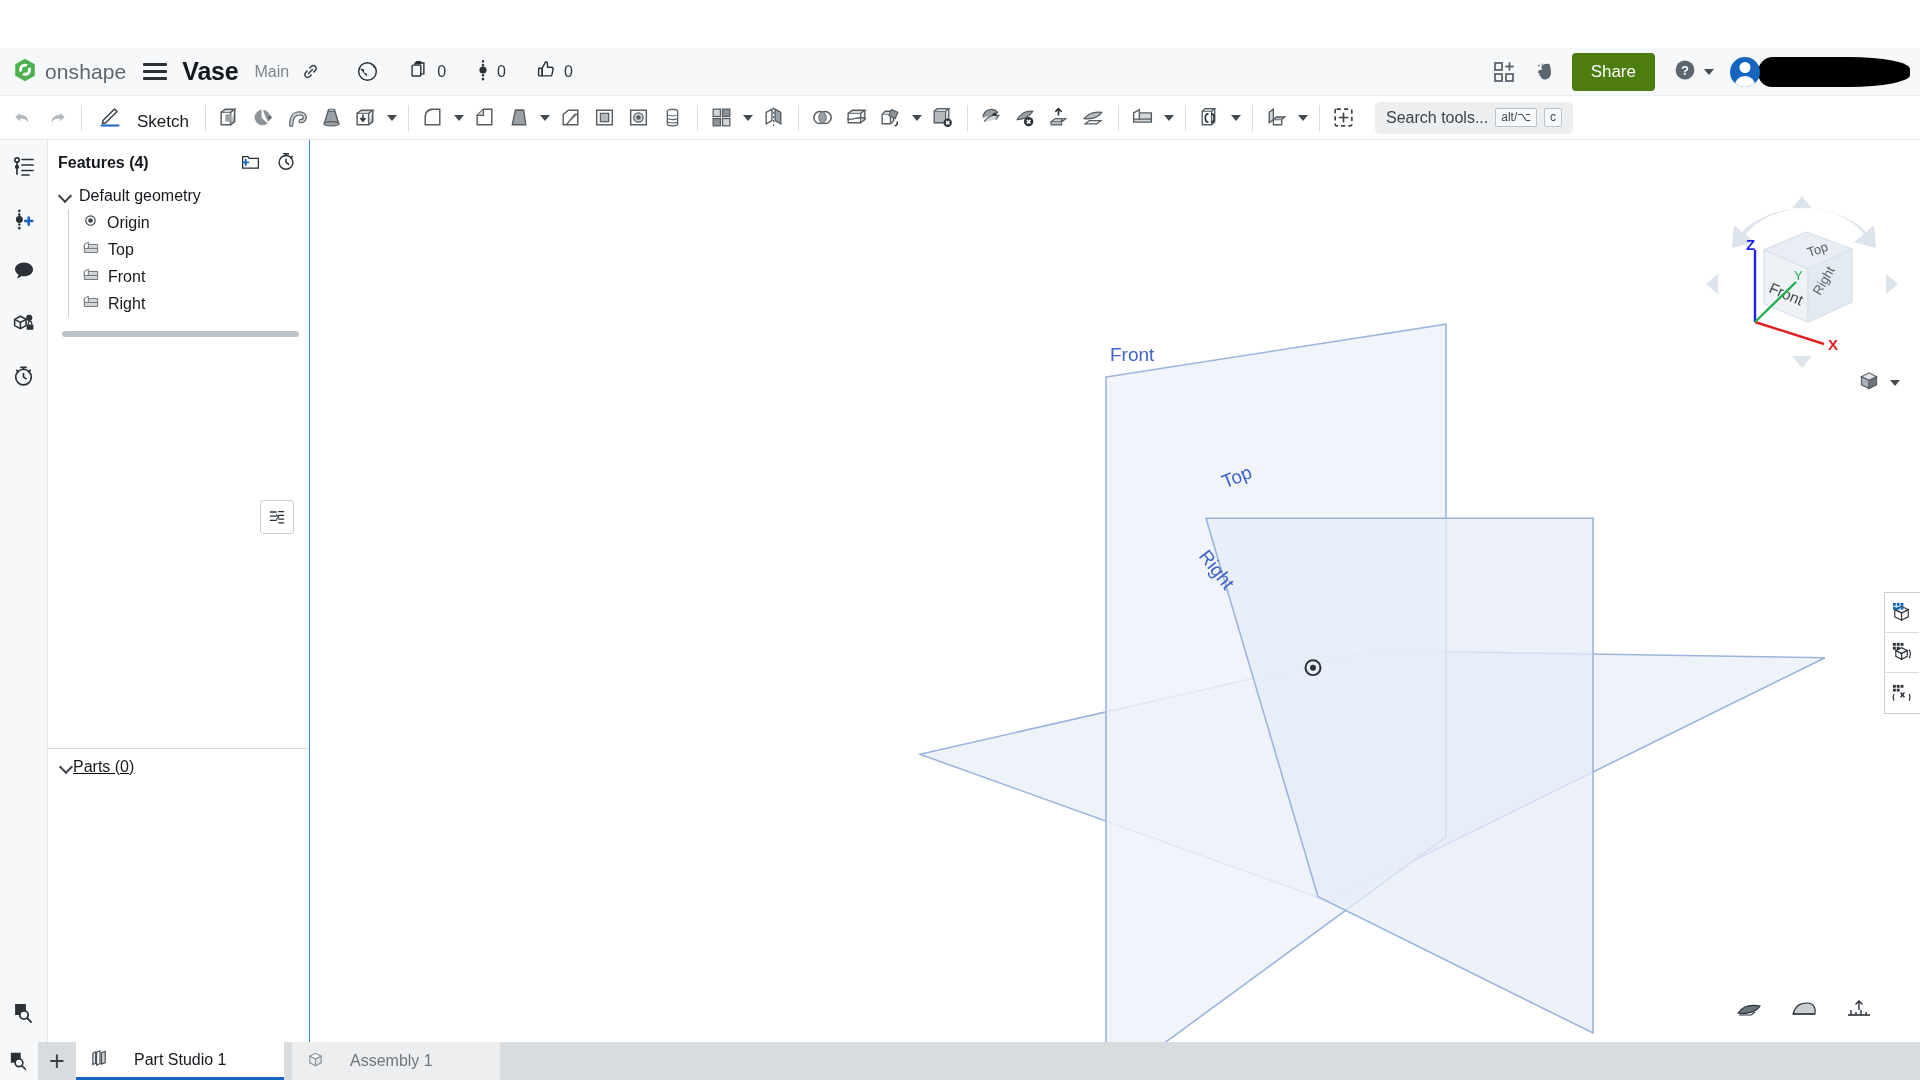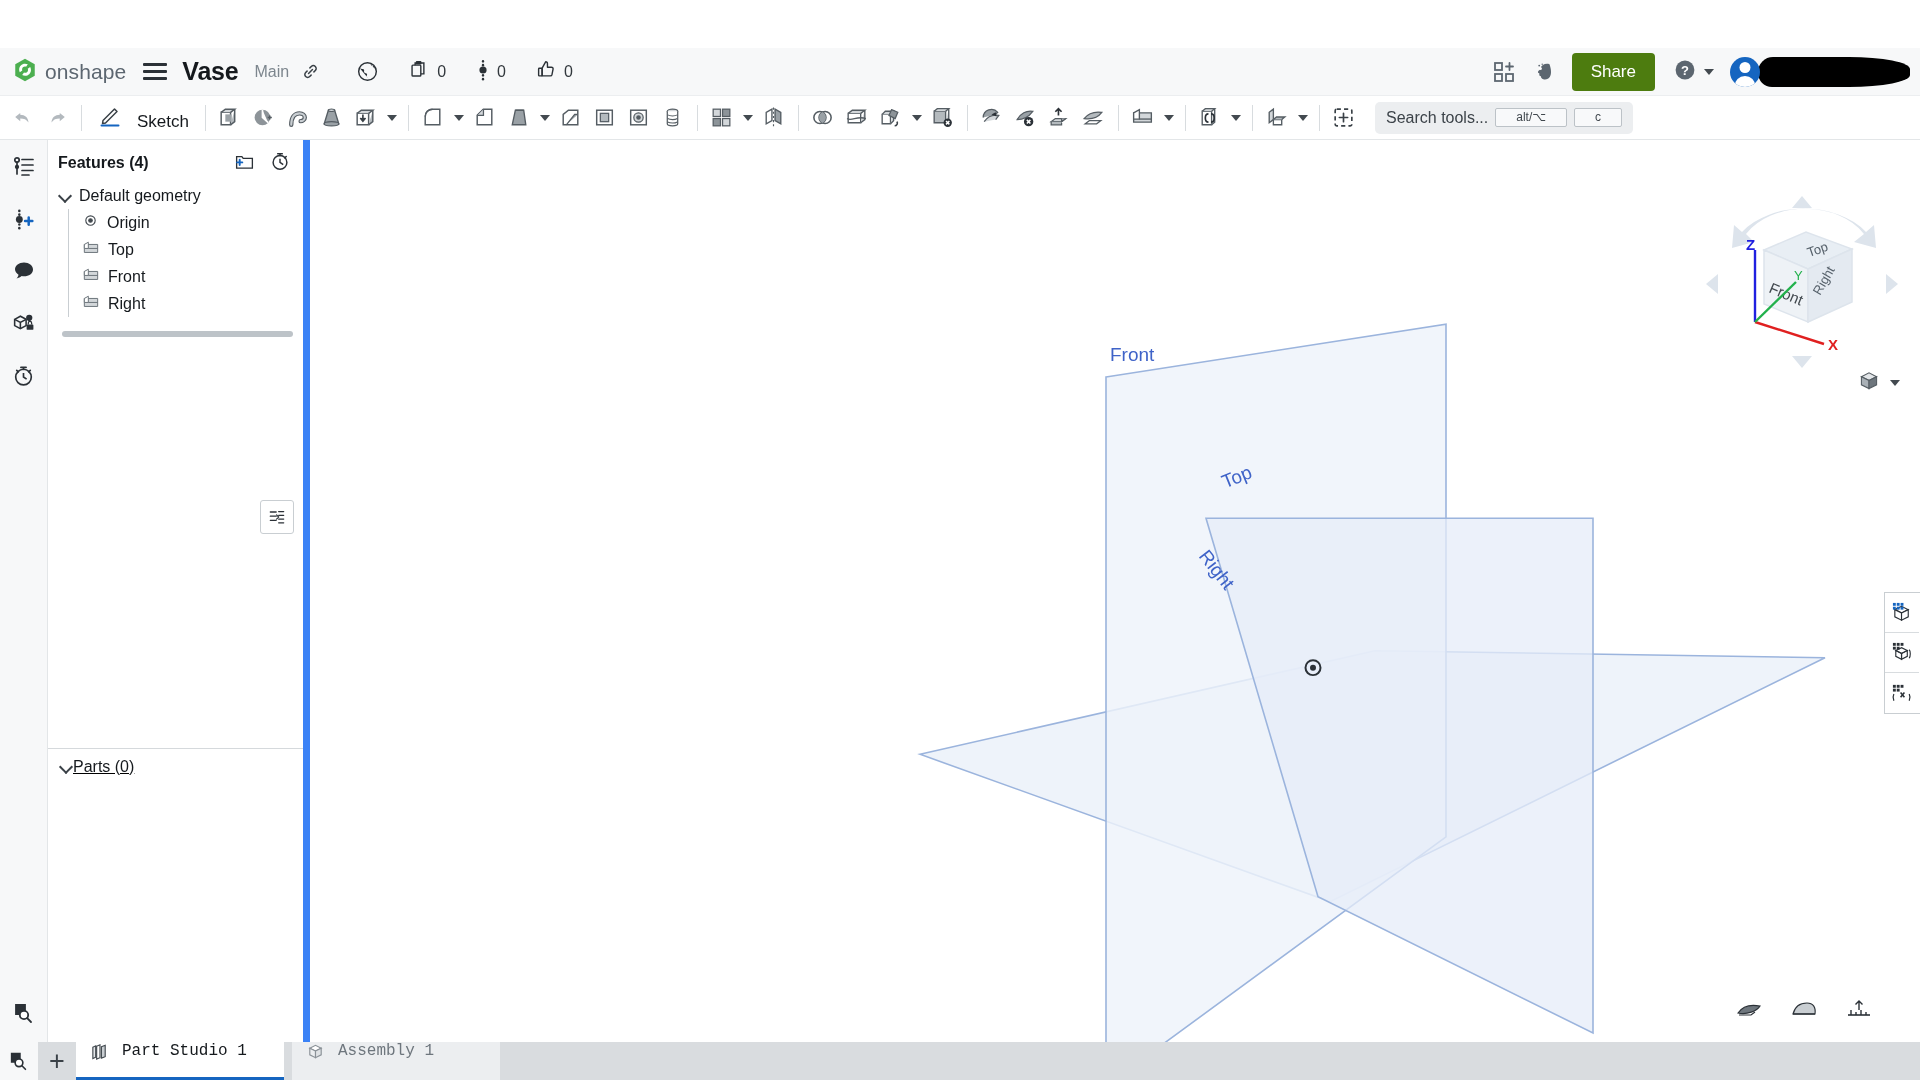--- a/index.html
+++ b/index.html
@@ -56,38 +56,38 @@
   .sketch-label { font-size: 17px; color: #15191d; }
   .tb-caret { width: 18px; height: 34px; display: flex; align-items: center; justify-content: center; cursor: pointer; }
   .tb-caret::after { content:""; width:0; height:0; border-left:5px solid transparent; border-right:5px solid transparent; border-top:6px solid #434a50; }
   .search-tools {
     margin-left: 14px; background: #eceef0; border-radius: 5px; height: 32px;
     display: flex; align-items: center; gap: 7px; padding: 0 11px; cursor: text;
   }
   .search-tools .st-label { font-size: 16px; color: #3c4349; }
   .kbd {
     font-size: 12px; color: #41484e; border: 1px solid #bcc2c7; background: #f8f9fa;
-    border-radius: 2px; padding: 1px 20px; line-height: 15px;
+    border-radius: 2px; padding: 1px 5px; line-height: 15px;
   }
 
   
   .body-row { flex: 1 1 auto; display: flex; min-height: 0; position: relative; }
 
   
   .rail {
     width: 48px; flex: 0 0 48px; background: #f7f8f9; border-right: 1px solid #e3e6e8;
     display: flex; flex-direction: column; align-items: center; padding-top: 10px; gap: 18px;
     position: relative; z-index: 20;
   }
   .rail-btn { width: 34px; height: 34px; display:flex; align-items:center; justify-content:center; cursor: pointer; border-radius: 3px; }
   .rail-bottom { position: absolute; bottom: 12px; left: 7px; }
 
   
   .panel {
-    width: 262px; flex: 0 0 262px; background: #fff; border-right: 7px solid #3b82f6;
+    width: 262px; flex: 0 0 262px; background: #fff; border-right: 1px solid #3b82f6;
     display: flex; flex-direction: column; position: relative; z-index: 15;
   }
   .panel-head { display: flex; align-items: center; padding: 10px 12px 6px 10px; }
   .panel-title { font-size: 16px; font-weight: bold; color: #15191d; }
   .panel-head-actions { margin-left: auto; display: flex; align-items: center; gap: 14px; }
   .filter-row { display: flex; align-items: center; gap: 9px; padding: 4px 12px 10px 12px; }
   .filter-input {
     flex: 1 1 auto; height: 29px; border: 1px solid #ccd1d5; border-radius: 3px;
     font-size: 15px; font-style: italic; color: #8d959b; padding: 0 9px;
     font-family: "Liberation Sans", sans-serif; background: #fff;
@@ -140,22 +140,22 @@
   .br-btn { cursor: pointer; display: flex; align-items: center; justify-content: center; }
 
   
   .tabbar {
     height: 38px; flex: 0 0 38px; background: #d9dcdf; display: flex; align-items: flex-end;
     position: relative; z-index: 35;
   }
   .tab-search { width: 38px; height: 38px; display: flex; align-items: center; justify-content: center; cursor: pointer; background: #f7f8f9; }
   .tab-add { width: 38px; height: 38px; display: flex; align-items: center; justify-content: center; cursor: pointer; font-size: 27px; color: #3a4147; line-height: 1; }
   .tab {
-    height: 38px; display: flex; align-items: flex-start; gap: 13px; padding: 0 20px 0 14px;
-    cursor: pointer; font-size: 16px; min-width: 208px; font-family: Liberation Mono, monospace;
+    height: 38px; display: flex; align-items: center; gap: 25px; padding: 0 20px 0 14px;
+    cursor: pointer; font-size: 16px; min-width: 208px;
   }
   .tab.active { background: #fff; color: #15191d; border-bottom: 3px solid #1565c0; }
   .tab.inactive { background: #eceef0; color: #6e767d; margin-left: 8px; }
 </style>
 </head>
 <body>
 
 <div class="app">
 
   <div class="header">

